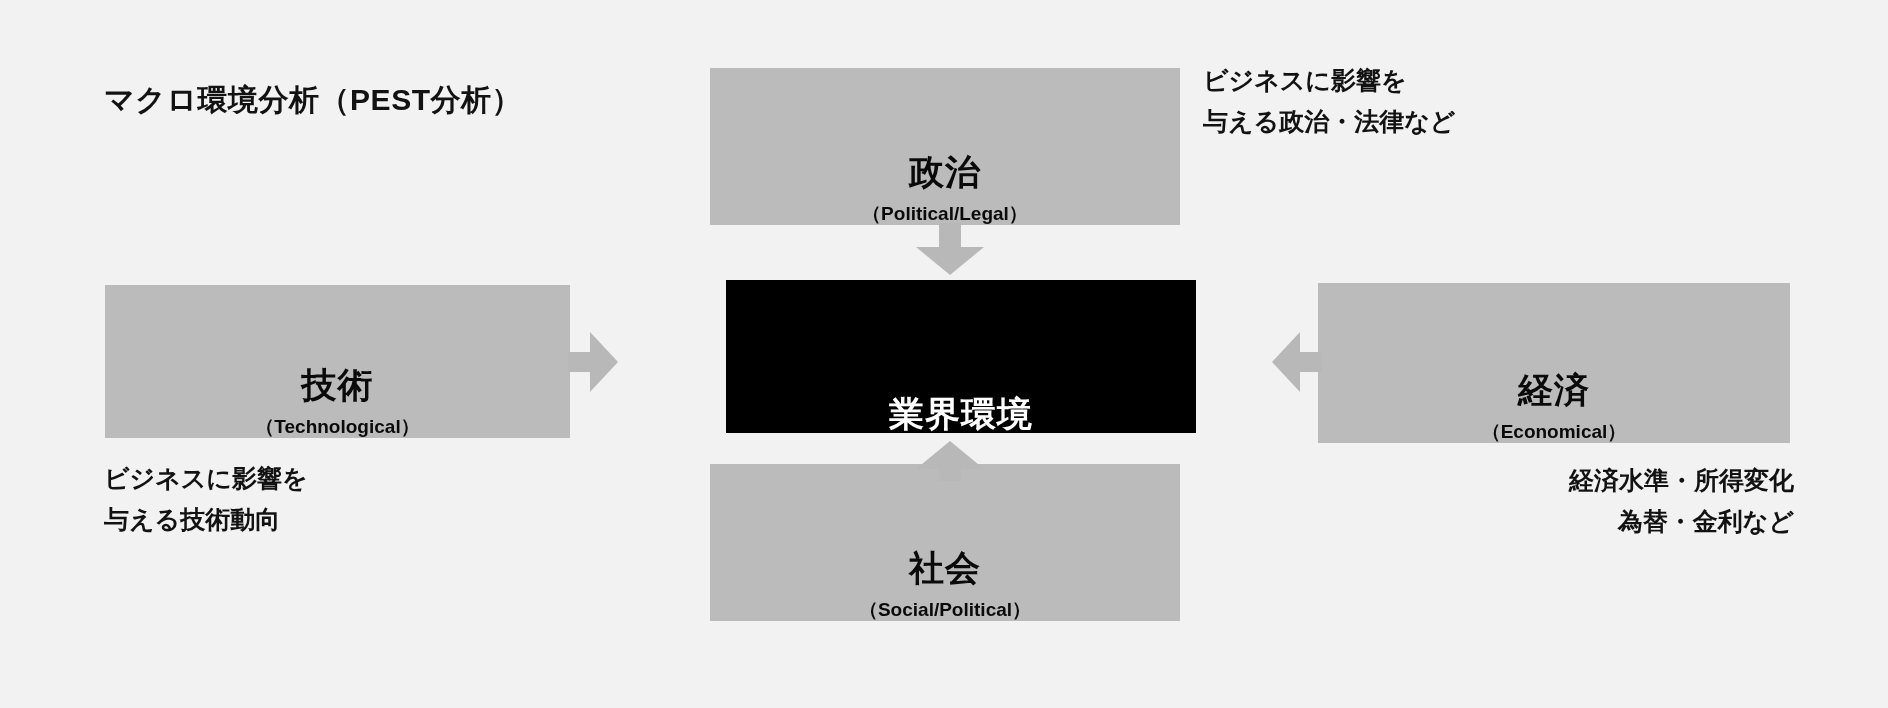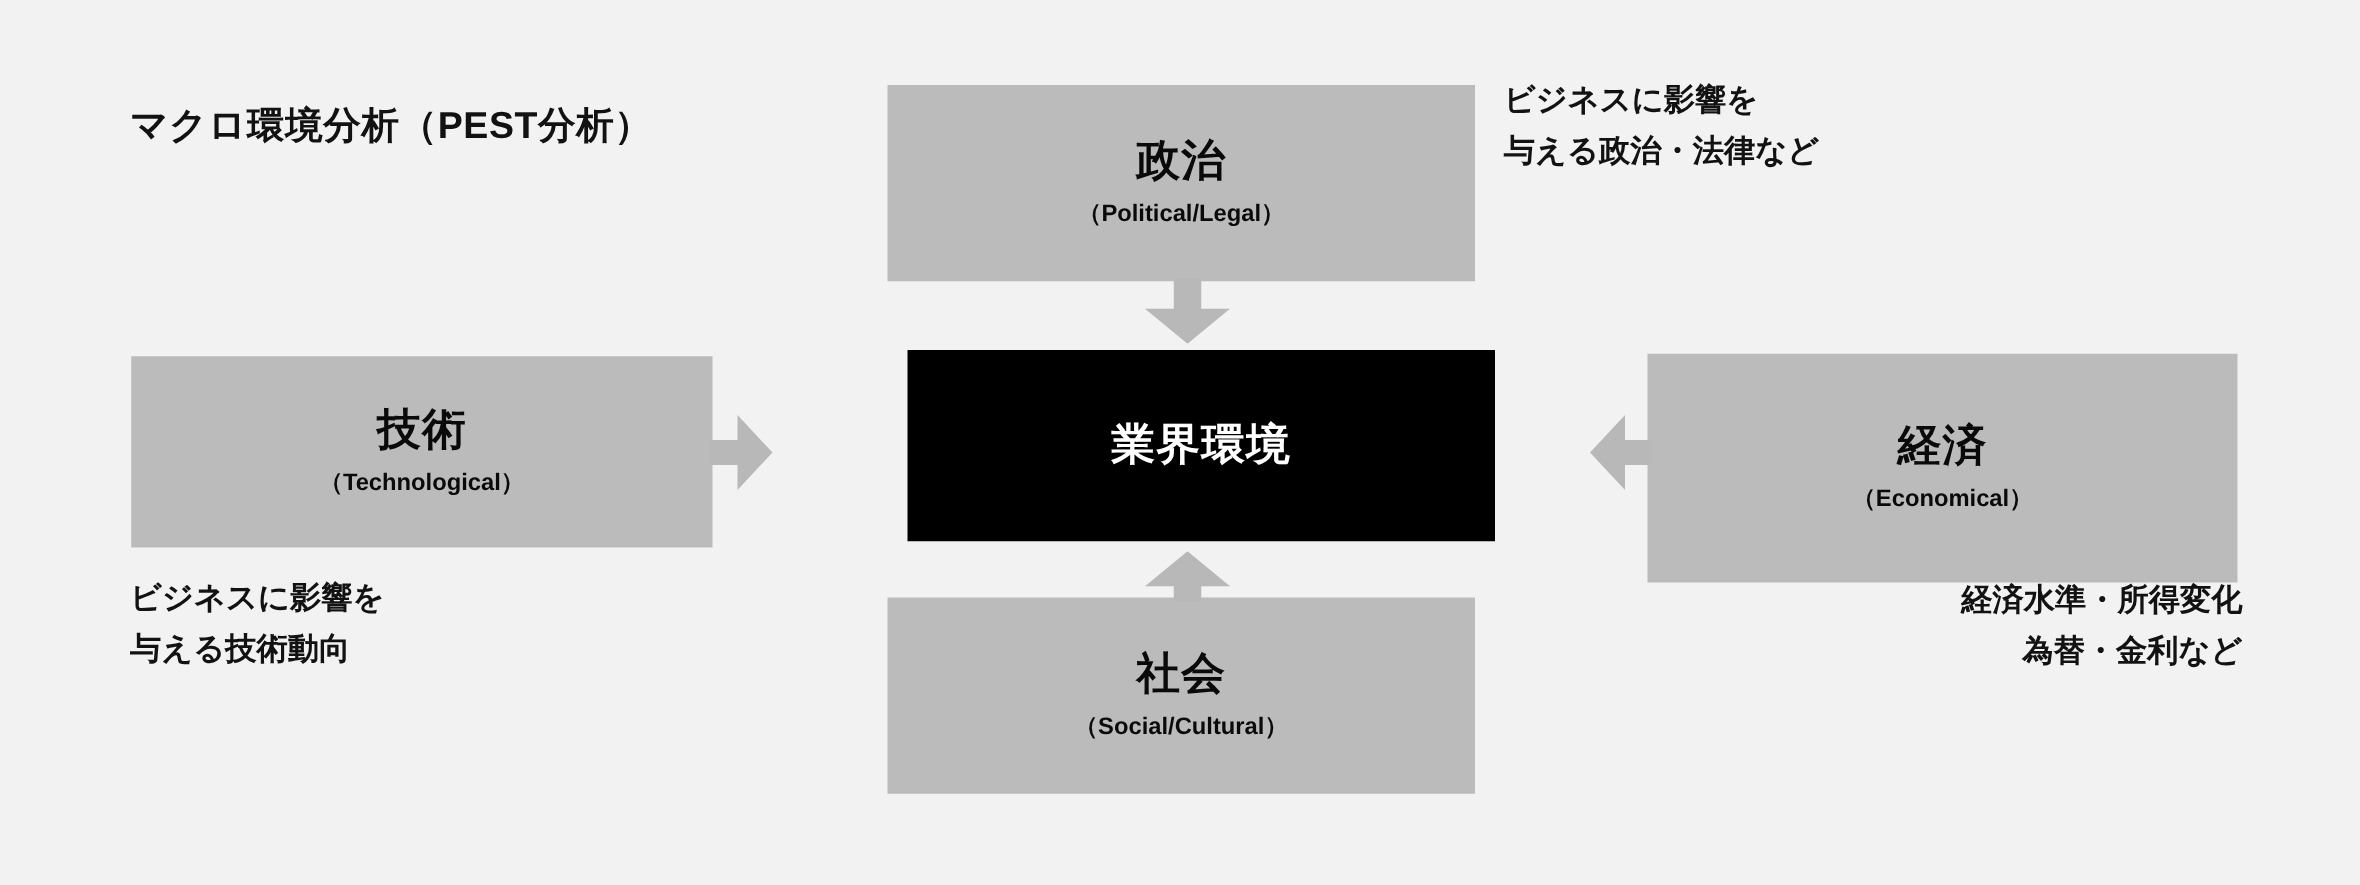--- a/index.html
+++ b/index.html
@@ -32,21 +32,21 @@
     white-space: nowrap;
   }
 
   
   .node {
     position: absolute;
     box-sizing: border-box;
     display: flex;
     flex-direction: column;
     align-items: center;
-    justify-content: center;
+    justify-content: flex-end;
     background: #bbbbbb;
     color: #0a0a0a;
   }
   .node .node-title {
     font-size: 35px;
     font-weight: bold;
     line-height: 1.1;
     letter-spacing: 1px;
   }
   .node .node-sub {
@@ -54,23 +54,23 @@
     font-weight: bold;
     line-height: 1.1;
     margin-top: 13px;
     letter-spacing: 0px;
   }
 
   .node-political { left: 710px; top: 68px;  width: 470px; height: 157px; }
   .node-core      { left: 710px; top: 280px; width: 470px; height: 153px;
                     background: #000000; color: #ffffff; margin-left: 16px; }
   .node-core .node-title { font-size: 35px; }
-  .node-social    { left: 710px; top: 478px; width: 470px; height: 157px; }
+  .node-social    { left: 710px; top: 464px; width: 470px; height: 157px; }
   .node-tech      { left: 105px; top: 285px; width: 465px; height: 153px; }
-  .node-econ      { left: 1318px; top: 283px; width: 472px; height: 183px; }
+  .node-econ      { left: 1318px; top: 283px; width: 472px; height: 160px; }
 
   
   .arrow {
     position: absolute;
     display: block;
   }
   .arrow-down  { left: 916px;  top: 223px; }
   .arrow-up    { left: 916px;  top: 441px; }
   .arrow-right { left: 568px;  top: 332px; }
   .arrow-left  { left: 1272px; top: 332px; }
@@ -100,21 +100,21 @@
     <div class="node-title">政治</div>
     <div class="node-sub">（Political/Legal）</div>
   </div>
 
   <div class="node node-core">
     <div class="node-title">業界環境</div>
   </div>
 
   <div class="node node-social">
     <div class="node-title">社会</div>
-    <div class="node-sub">（Social/Cultural）</div>
+    <div class="node-sub">（Social/Political）</div>
   </div>
 
   <div class="node node-tech">
     <div class="node-title">技術</div>
     <div class="node-sub">（Technological）</div>
   </div>
 
   <div class="node node-econ">
     <div class="node-title">経済</div>
     <div class="node-sub">（Economical）</div>

